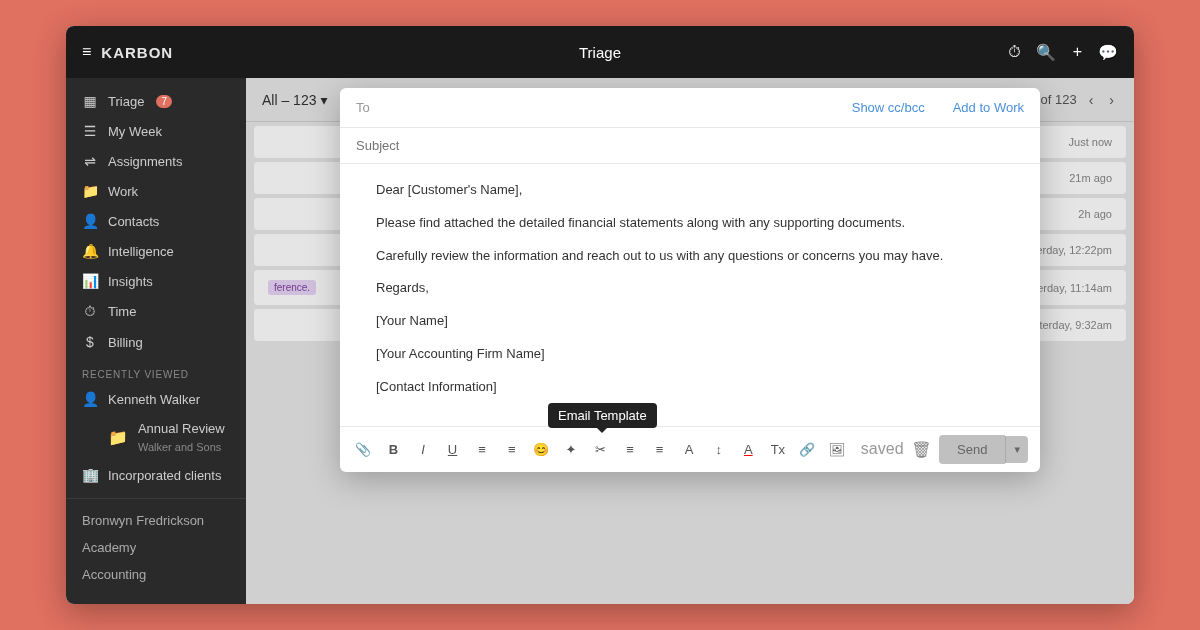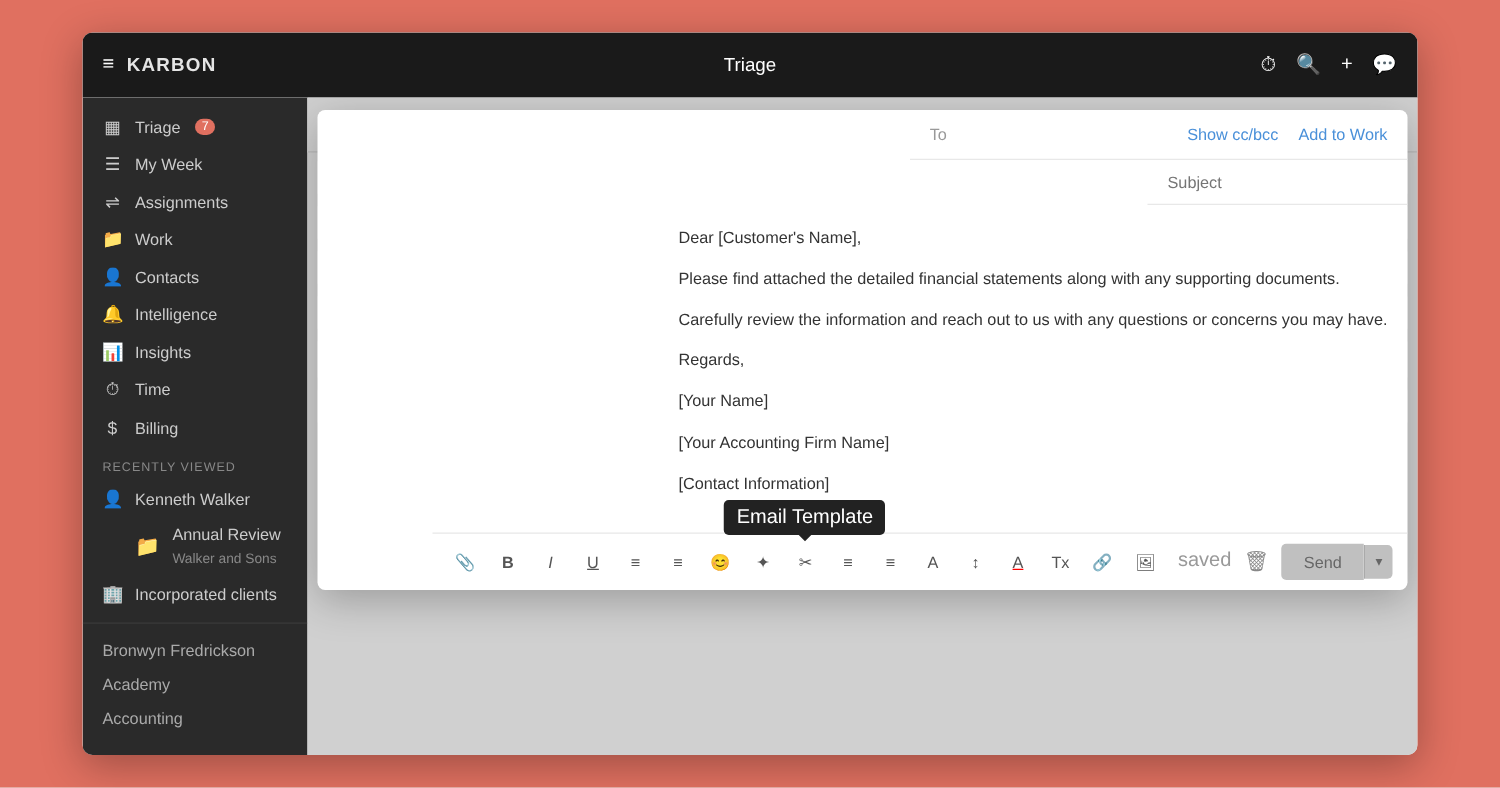--- a/index.html
+++ b/index.html
@@ -234,28 +234,27 @@
       background: rgba(0,0,0,0.1);
       display: flex;
       align-items: flex-start;
       justify-content: center;
       padding-top: 10px;
       z-index: 100;
     }
 
     .compose-modal {
       background: white;
-      width: 872px;
+      width: 700px;
       max-height: 490px;
       border-radius: 6px;
       box-shadow: 0 8px 32px rgba(0,0,0,0.25);
       display: flex;
       flex-direction: column;
       overflow: hidden;
-      align-items: flex-end;
     }
 
     .compose-header-row {
       display: flex;
       align-items: center;
       padding: 12px 16px;
       border-bottom: 1px solid #e8e8e8;
     }
     .compose-to-label {
       color: #999;
@@ -263,21 +262,21 @@
       width: 30px;
     }
     .compose-to-input {
       flex: 1;
       border: none;
       outline: none;
       font-size: 13px;
     }
     .compose-header-actions {
       display: flex;
-      gap: 16px;
+      gap: 28px;
     }
     .compose-link {
       color: #4a90d9;
       font-size: 13px;
       cursor: pointer;
       text-decoration: none;
     }
     .compose-subject-row {
       display: flex;
       align-items: center;
@@ -363,24 +362,24 @@
       padding: 7px 8px;
       cursor: pointer;
       border-radius: 0 4px 4px 0;
       font-size: 11px;
     }
 
     
     .email-template-tooltip {
       position: absolute;
       bottom: 44px;
-      left: 233px;
+      left: 208px;
       background: #222;
       color: white;
-      font-size: 16px;
+      font-size: 13px;
       padding: 5px 10px;
       border-radius: 4px;
       white-space: nowrap;
       z-index: 200;
     }
     .email-template-tooltip::after {
       content: '';
       position: absolute;
       bottom: -5px;
       left: 50%;

